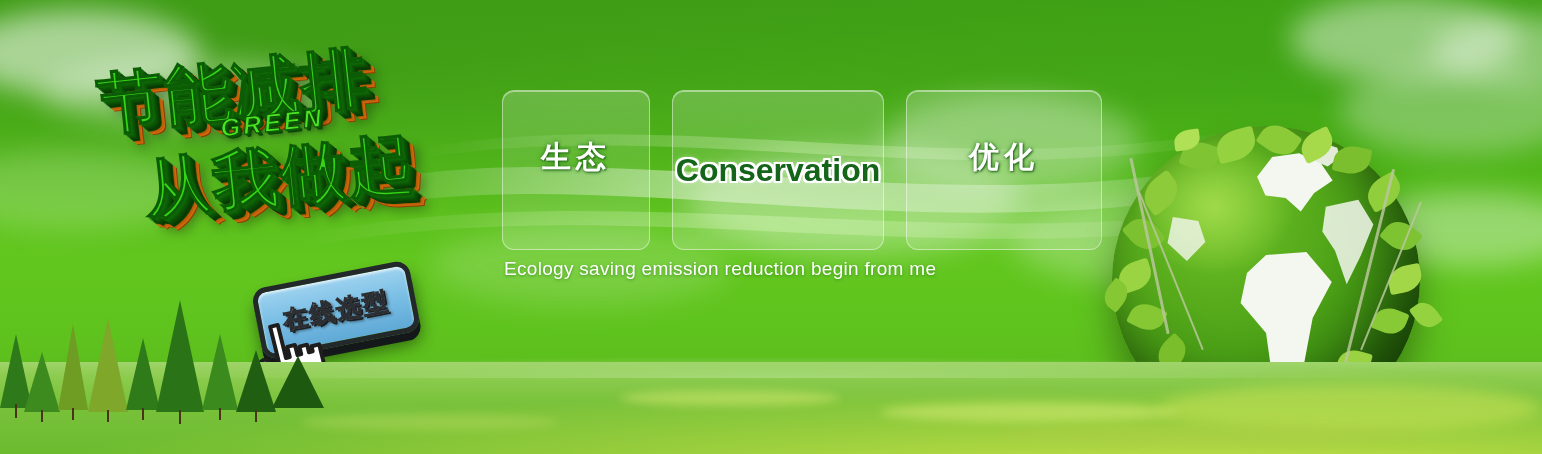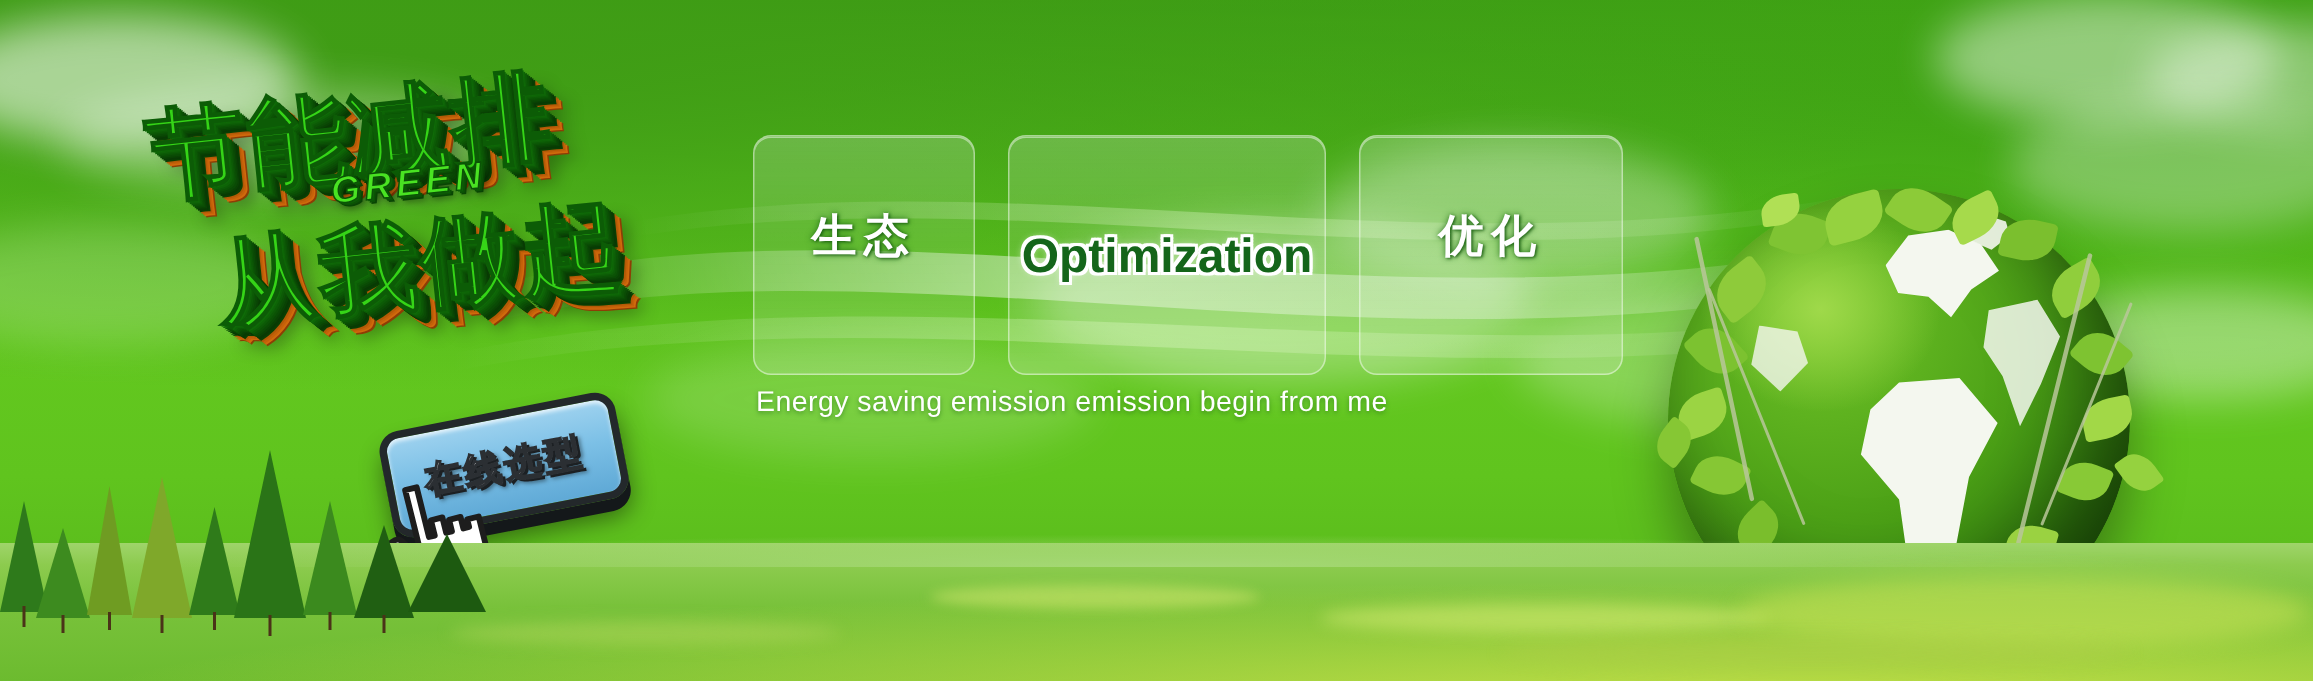--- a/index.html
+++ b/index.html
@@ -83,21 +83,21 @@
     height:160px;display:flex;flex-direction:column;align-items:center;
     justify-content:center;padding:0 16px;cursor:pointer;box-sizing:border-box;}
   .card-cn{font-size:30px;font-weight:bold;color:#ffffff;letter-spacing:5px;
     text-shadow:0 0 4px rgba(30,110,20,.9),1px 1px 2px rgba(20,80,12,.8);
     margin-bottom:26px;}
   .card-en{font-size:32px;font-weight:bold;color:#14651a;white-space:nowrap;
     text-shadow:
       -2px -2px 0 #fff, 2px -2px 0 #fff, -2px 2px 0 #fff, 2px 2px 0 #fff,
       -2px 0 0 #fff, 2px 0 0 #fff, 0 -2px 0 #fff, 0 2px 0 #fff,
       0 0 6px rgba(255,255,255,.9);}
-  #c1{width:148px;} #c2{width:212px;} #c3{width:176px;}
+  #c1{width:148px;} #c2{width:212px;} #c3{width:196px;}
 
   #tagline{position:absolute;left:504px;top:258px;font-size:19px;color:#ffffff;
     letter-spacing:.3px;text-shadow:0 1px 3px rgba(30,100,20,.55);}
 
   
   #globe-wrap{position:absolute;left:1112px;top:126px;width:308px;height:308px;}
   #globe{position:absolute;inset:0;border-radius:50%;
     background:
       radial-gradient(42% 36% at 33% 26%, #9fd94a 0%, rgba(159,217,74,0) 62%),
       radial-gradient(95% 95% at 34% 28%, #6fc227 0%, #4ba016 48%, #2c7a0c 82%, #1b5407 100%);
@@ -158,28 +158,28 @@
   </div>
   <svg id="hand" viewBox="0 0 64 64">
     <path d="M26 6 h6 v26 h3 v-8 h6 v8 h3 v-6 h6 v6 h3 v-4 h6 v22 q0,10 -10,10 h-16 q-8,0 -12,-8 l-10,-16 q-2,-4 2,-6 q4,-2 6,2 l7,10 Z" fill="#ffffff" stroke="#1d1d1d" stroke-width="3" stroke-linejoin="round"></path>
   </svg>
 
   <div id="cards">
     <div class="card" id="c1">
       <div class="card-cn">生态</div>
     </div>
     <div class="card" id="c2">
-      <div class="card-en">Optimization</div>
+      <div class="card-en">Conservation</div>
     </div>
     <div class="card" id="c3">
       <div class="card-cn">优化</div>
     </div>
   </div>
 
-  <div id="tagline">Energy saving emission emission begin from me</div>
+  <div id="tagline">Ecology saving emission reduction begin from me</div>
 
   <div id="globe-shadow"></div>
   <div id="globe-wrap">
     <div id="globe"></div>
 
     <div class="continent" style="left:140px;top:26px;width:84px;height:62px;
          clip-path:polygon(6% 40%,24% 8%,56% 2%,82% 18%,96% 46%,74% 66%,58% 96%,40% 74%,16% 70%);"></div>
     <div class="continent" style="left:196px;top:16px;width:34px;height:26px;opacity:.9;
          clip-path:polygon(18% 72%,8% 30%,44% 4%,86% 22%,94% 58%,58% 94%);"></div>
     <div class="continent" style="left:118px;top:126px;width:106px;height:150px;

